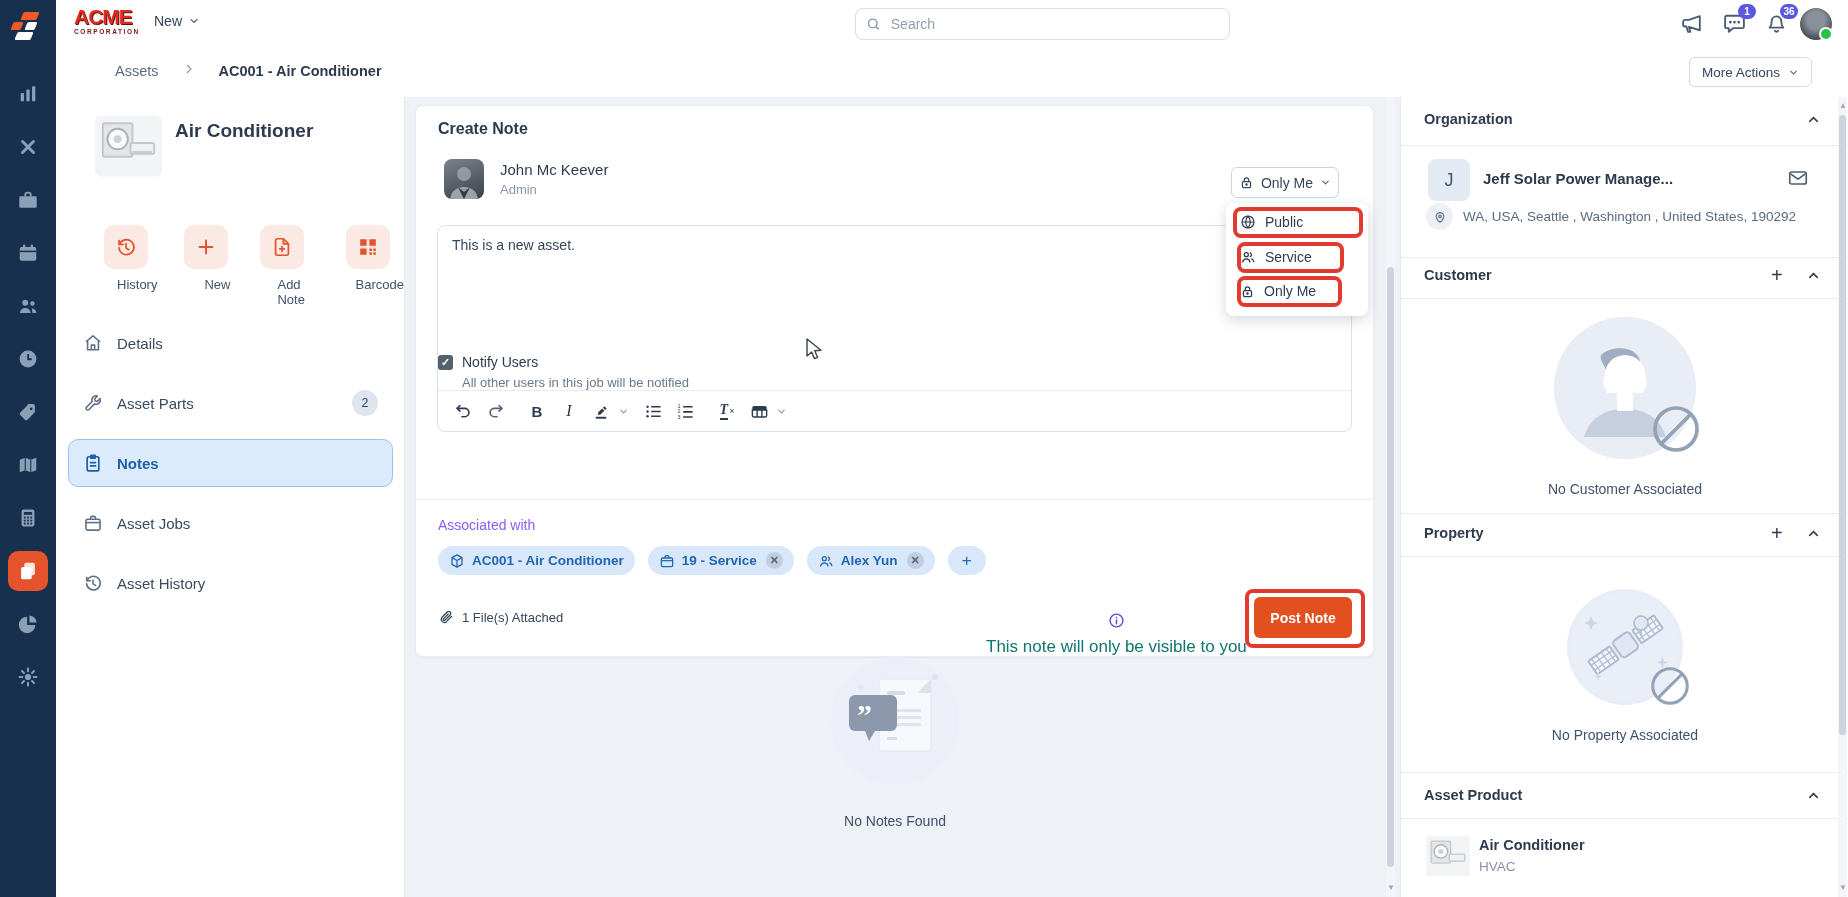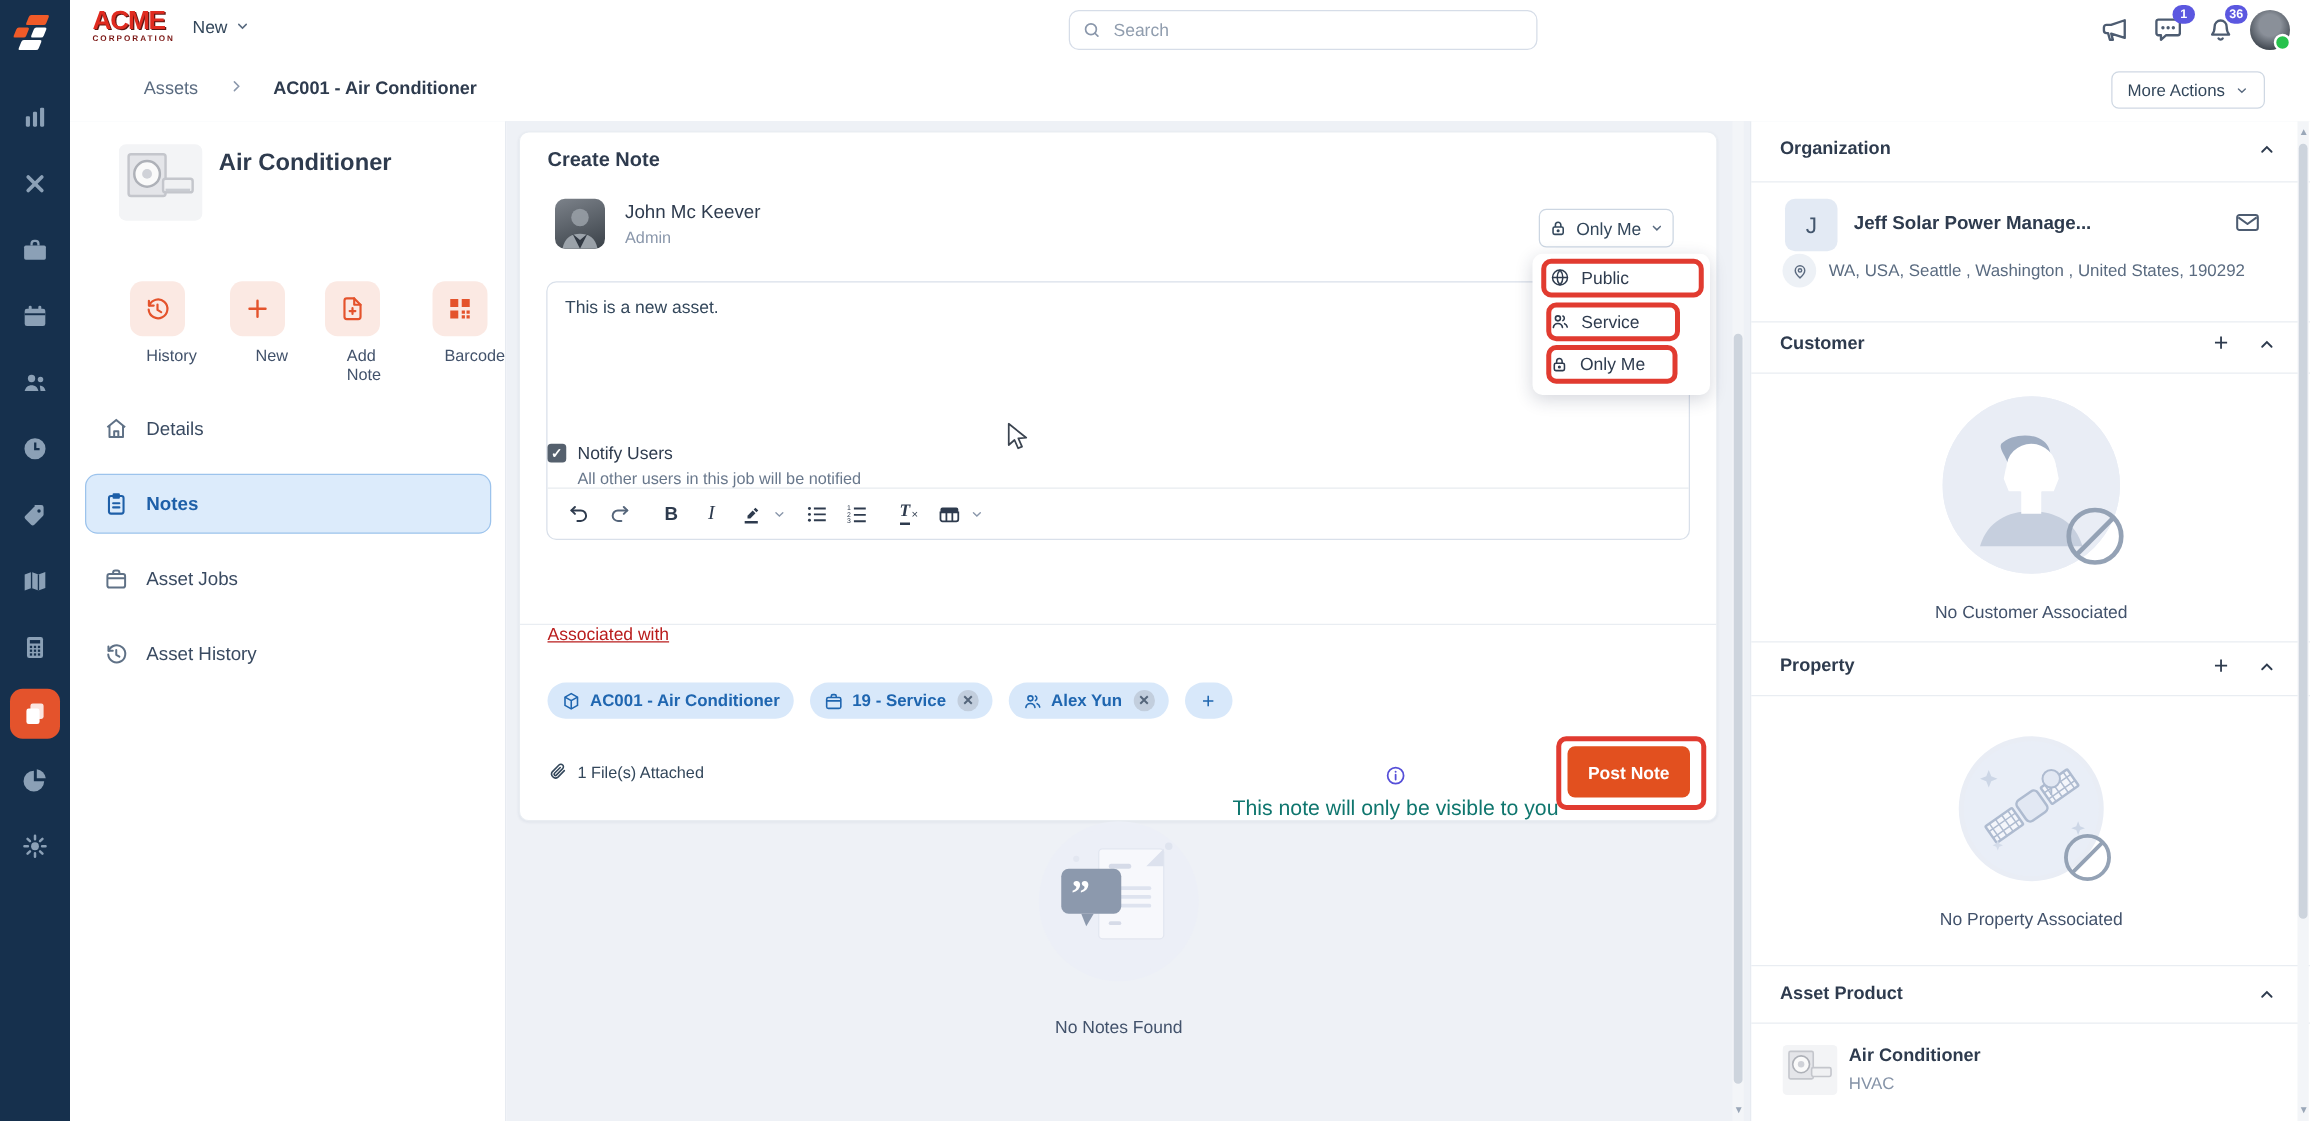--- a/index.html
+++ b/index.html
@@ -78,21 +78,21 @@
   .tb-i{font-family:"Liberation Serif",serif;font-style:italic;font-size:16px;}
   .tb-chev{width:14px;height:28px;display:flex;align-items:center;color:#8a97ab;margin-right:4px;}
   .tb-tx{font-family:"Liberation Serif",serif;font-style:italic;font-size:14px;font-weight:700;border-bottom:2px solid #2e3b4e;line-height:1.1;}
   .gap8{width:8px}
   .notify-row{position:absolute;left:22px;top:248px;display:flex;align-items:flex-start;gap:9px;}
   .checkbox{width:15px;height:15px;border-radius:3px;background:#55606d;color:#fff;font-size:11px;font-weight:700;
             display:flex;align-items:center;justify-content:center;margin-top:1px;}
   .notify-label{font-size:14px;color:#2e3b4e;}
   .notify-hint{font-size:13px;color:#69788c;margin-top:5px;}
   .card-div{position:absolute;left:0;width:100%;height:1px;background:#e9edf2;}
-  .assoc-label{position:absolute;left:22px;top:393px;font-size:14px;color:#b91c1c;text-decoration:underline;}
+  .assoc-label{position:absolute;left:22px;top:411px;font-size:14px;color:#8b5cf6;}
   .chips{position:absolute;left:22px;top:440px;display:flex;gap:13px;align-items:center;}
   .chip{height:29px;background:#d8e8fa;color:#1f66b0;border-radius:15px;display:flex;align-items:center;gap:7px;
         padding:0 11px;font-size:13.5px;font-weight:600;}
   .chip-x{width:17px;height:17px;border-radius:50%;background:#c2cedd;color:#54impetus;color:#54657a;font-size:11px;display:flex;align-items:center;justify-content:center;margin-left:2px;}
   .chip-plus{width:38px;height:29px;border-radius:15px;background:#d8e8fa;color:#1f66b0;font-size:17px;display:flex;align-items:center;justify-content:center;}
   .files-row{position:absolute;left:22px;top:503px;display:flex;align-items:center;gap:8px;font-size:13px;color:#33475b;}
   .vis-note{position:absolute;left:570px;top:506px;display:flex;align-items:center;gap:8px;font-size:17px;color:#0f766e;flex-direction:column;}
   .post-btn{position:absolute;left:838px;top:491px;width:98px;height:41px;background:#e2501f;border:none;border-radius:6px;
             color:#fff;font-size:14px;font-weight:700;font-family:inherit;}
   .anno{position:absolute;border:4px solid #e13b30;border-radius:8px;pointer-events:none;z-index:60;box-sizing:border-box;}
@@ -356,20 +356,29 @@
       <div class="sm-item">
         <span class="sm-ic">
             <svg width="20" height="20" viewBox="0 0 24 24" fill="none" stroke="currentColor" stroke-width="1.9" stroke-linejoin="round">
               <path d="M3.5 10.5 12 3.5l8.5 7"></path>
               <path d="M5.5 9.2V20h13V9.2"></path>
               <path d="M10 20v-5.5h4V20"></path>
             </svg>
           </span>
         <span>Details</span>
       </div>
+      <div class="sm-item">
+        <span class="sm-ic">
+            <svg width="20" height="20" viewBox="0 0 24 24" fill="none" stroke="currentColor" stroke-width="1.9" stroke-linejoin="round">
+              <path d="M20.5 6.8a5 5 0 0 1-6.6 6.3L7.2 19.8a2 2 0 0 1-2.9-2.9l6.7-6.7a5 5 0 0 1 6.3-6.6L14 6.9l.6 2.6 2.6.6z"></path>
+            </svg>
+          </span>
+        <span>Asset Parts</span>
+        <span class="sm-badge">2</span>
+      </div>
       <div class="sm-item active">
         <span class="sm-ic">
             <svg width="20" height="20" viewBox="0 0 24 24" fill="none" stroke="currentColor" stroke-width="2" stroke-linejoin="round">
               <rect x="5" y="4.5" width="14" height="17" rx="2"></rect>
               <path d="M9.5 2.8h5v3.4h-5z" fill="currentColor"></path>
               <path d="M9 11.5h6M9 15.5h6" stroke-linecap="round"></path>
             </svg>
           </span>
         <span>Notes</span>
       </div>

